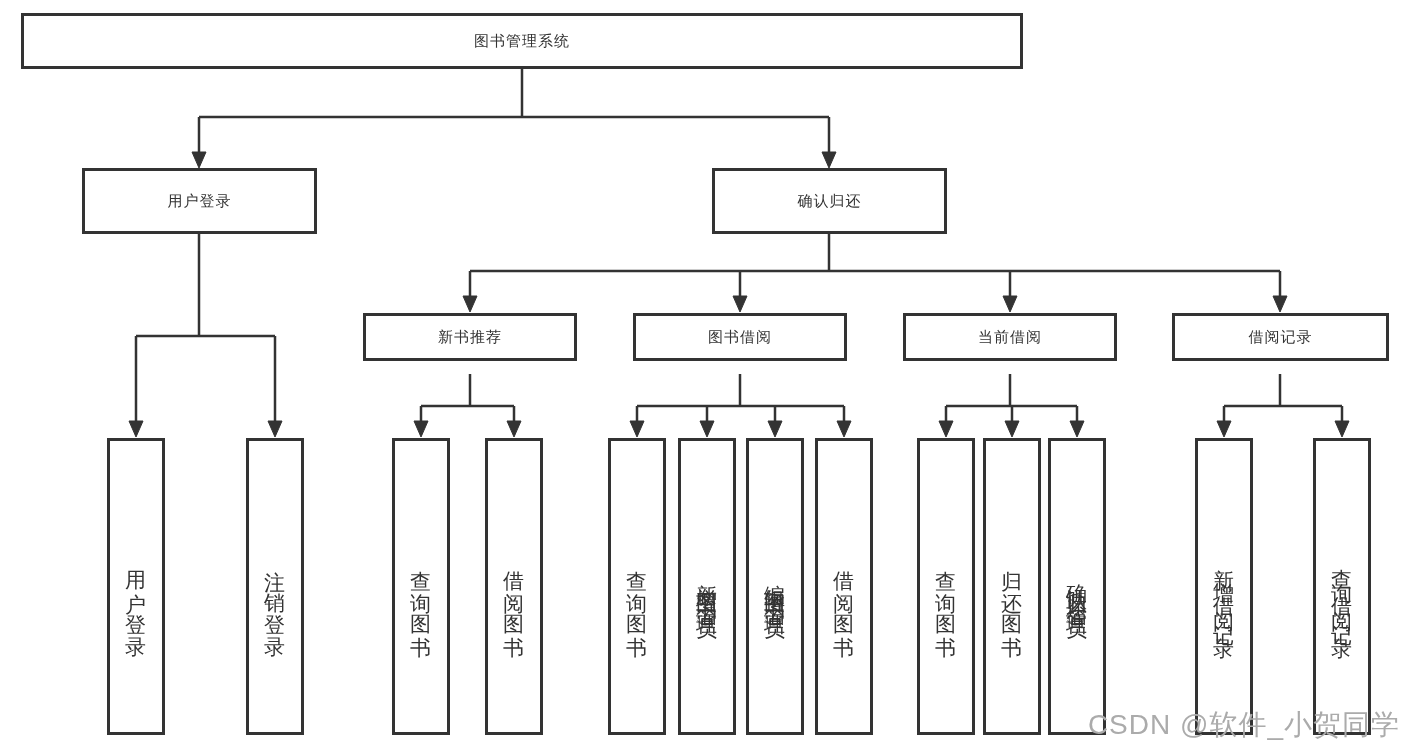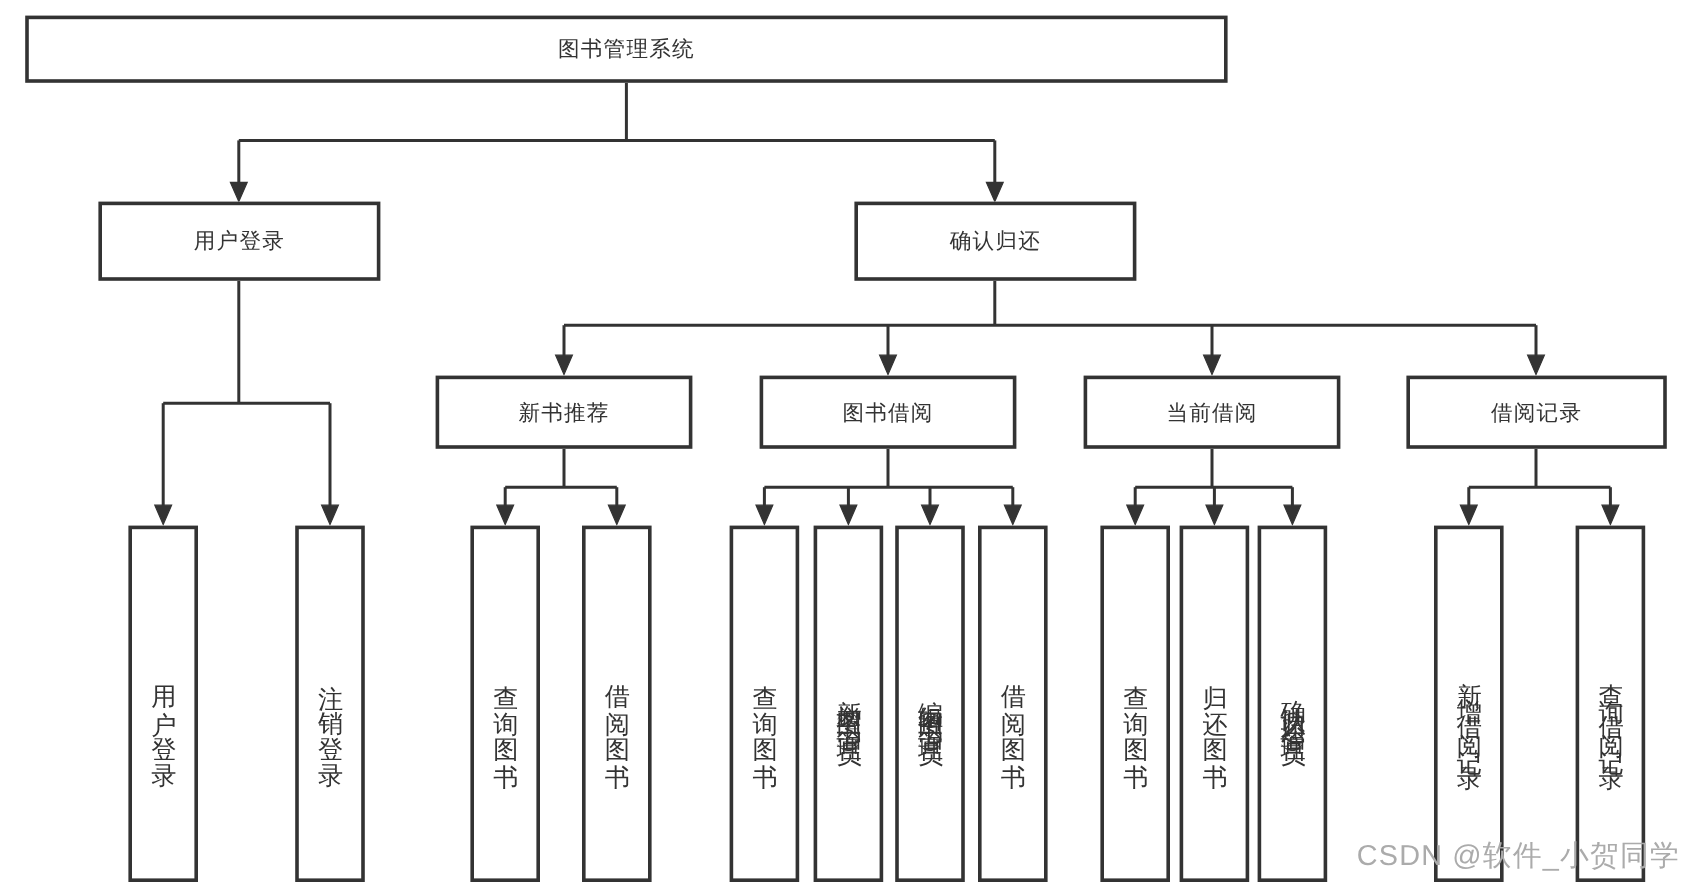--- a/index.html
+++ b/index.html
@@ -15,49 +15,49 @@
     overflow:hidden;
   }
   .connector{position:absolute;left:0;top:0;z-index:0;}
   .connector line{stroke:var(--line);stroke-width:2.5;}
   .connector polygon{fill:var(--line);stroke:var(--line);}
   .node{
     position:absolute;box-sizing:border-box;border:3px solid var(--line);
     background:var(--box-bg);display:flex;align-items:center;justify-content:center;
     color:var(--text);z-index:1;
   }
-  .node .lbl{font-size:18px;letter-spacing:1px;}
+  .node .lbl{font-size:15px;letter-spacing:1px;}
   
   .n-root{left:21px;top:13px;width:1002px;height:56px;}
   
   .n-user-login{left:82px;top:168px;width:235px;height:66px;}
   .n-book-mgmt{left:712px;top:168px;width:235px;height:66px;}
   
-  .lvl3{top:313px;height:61px;}
+  .lvl3{top:313px;height:48px;}
   .n-new-books{left:363px;width:214px;}
   .n-book-borrow{left:633px;width:214px;}
   .n-current-borrow{left:903px;width:214px;}
   .n-borrow-records{left:1172px;width:217px;justify-content:center;}
   
   .leaf{top:438px;width:58px;height:297px;}
   .leaf .vtxt{
     writing-mode:vertical-rl;text-orientation:mixed;
     font-size:21px;color:var(--text);line-height:1;
   }
   .sp-loose .vtxt{letter-spacing:22px;margin-top:22px;}
   .sp-med .vtxt{letter-spacing:14px;margin-top:14px;}
   .sp-tight .vtxt{letter-spacing:5px;margin-top:5px;}
   .l-a1{left:107px;} .l-a2{left:246px;}
   .l-b1{left:392px;} .l-b2{left:485px;}
   .l-c1{left:608px;} .l-c2{left:678px;} .l-c3{left:746px;} .l-c4{left:815px;}
   .l-d1{left:917px;} .l-d2{left:983px;} .l-d3{left:1048px;}
   .l-e1{left:1195px;} .l-e2{left:1313px;}
   .watermark{
-    position:absolute;right:5px;bottom:18px;z-index:2;
-    font-size:24px;color:var(--wm);letter-spacing:1px;
+    position:absolute;right:5px;bottom:3px;z-index:2;
+    font-size:28px;color:var(--wm);letter-spacing:1px;
   }
 </style>
 </head>
 <body>
 
 <div class="stage">
 
   <svg class="connector" width="1405" height="747" viewBox="0 0 1405 747">
 
     <line x1="522" y1="69" x2="522" y2="117"></line>

